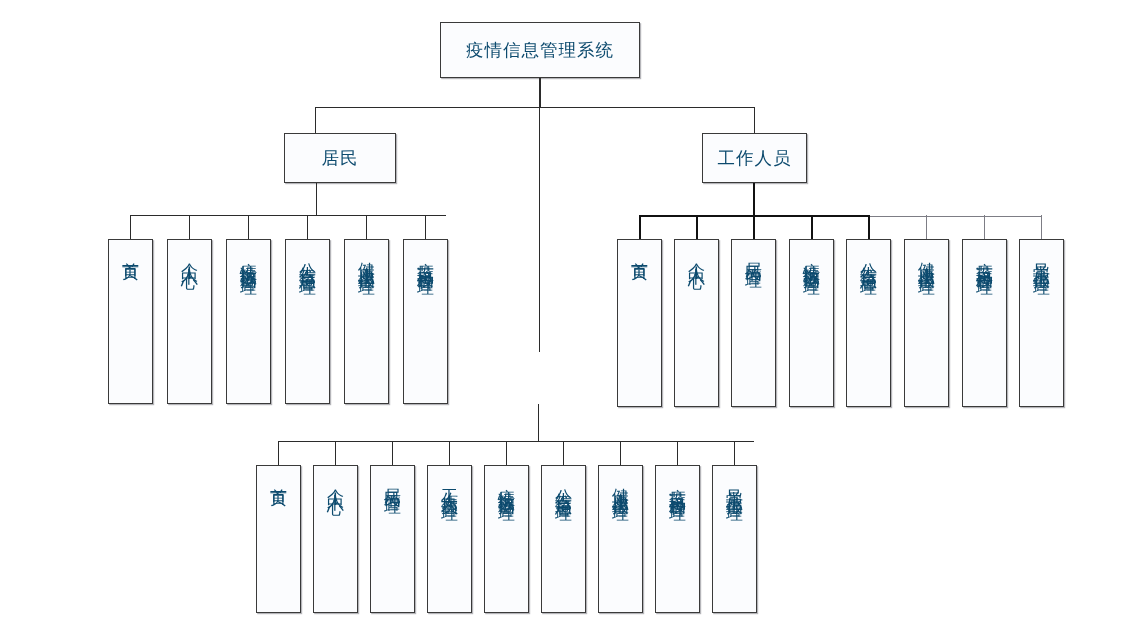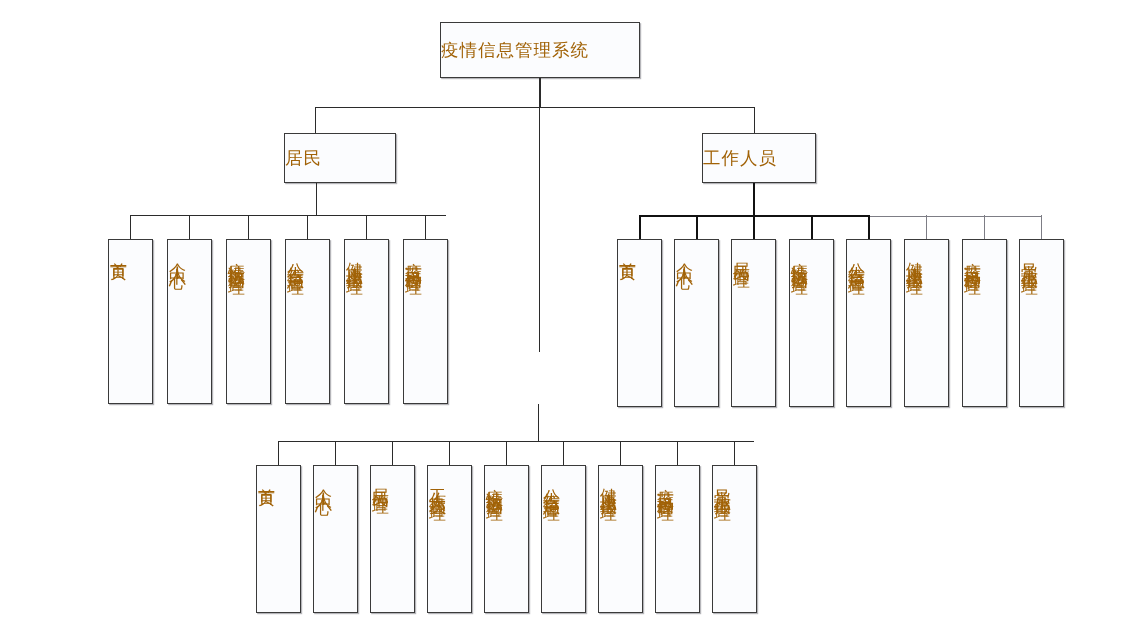--- a/index.html
+++ b/index.html
@@ -20,22 +20,22 @@
 
   
   .node {
     position: absolute;
     box-sizing: border-box;
     background: #fbfcfe;
     border: 1.4px solid #3a3a3a;
     box-shadow: 1.2px 1.2px 0 rgba(120,120,128,0.55);
     display: flex;
     align-items: center;
-    justify-content: flex-start;
-    color: #a16207;
+    justify-content: center;
+    color: #0c4a6e;
   }
   .node .label {
     font-size: 17px;
     line-height: 1.28;
     letter-spacing: 1px;
     white-space: nowrap;
   }
   
   .node.horiz .label {
     writing-mode: horizontal-tb;
@@ -124,21 +124,21 @@
   <div class="node vert" style="left:285px; top:239px; width:45px; height:165px;">
     <span class="label">公告信息管理</span>
   </div>
   <div class="node vert" style="left:344px; top:239px; width:45px; height:165px;">
     <span class="label">健康上报管理</span>
   </div>
   <div class="node vert" style="left:403px; top:239px; width:45px; height:165px;">
     <span class="label">疫苗接种管理</span>
   </div>
 
-  <div class="node horiz" style="left:702px; top:133px; width:114px; height:50px;">
+  <div class="node horiz" style="left:702px; top:133px; width:105px; height:50px;">
     <span class="label">工作人员</span>
   </div>
 
   <div class="line v thick" style="left:753px; top:183px; height:33px;"></div>
 
   <div class="line h thick" style="left:639px; top:215px; width:231px;"></div>
   <div class="line h faint" style="left:868px; top:215.5px; width:174px;"></div>
 
   <div class="line v thick" style="left:639px; top:215px; height:24px;"></div>
   <div class="line v thick" style="left:696px; top:215px; height:24px;"></div>

